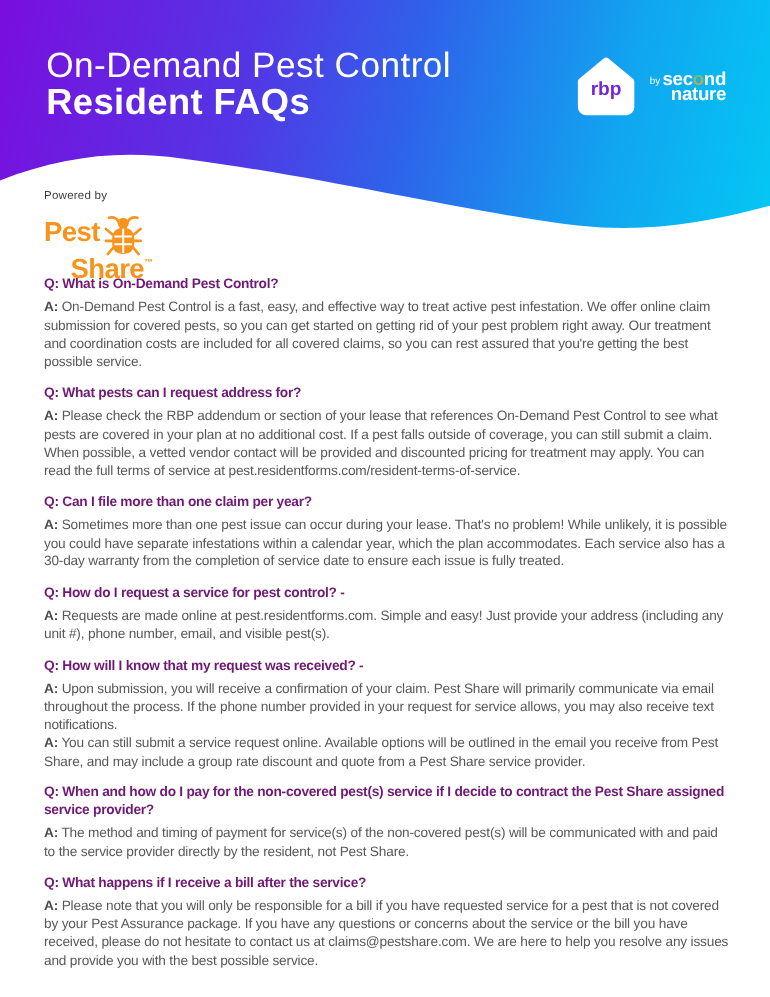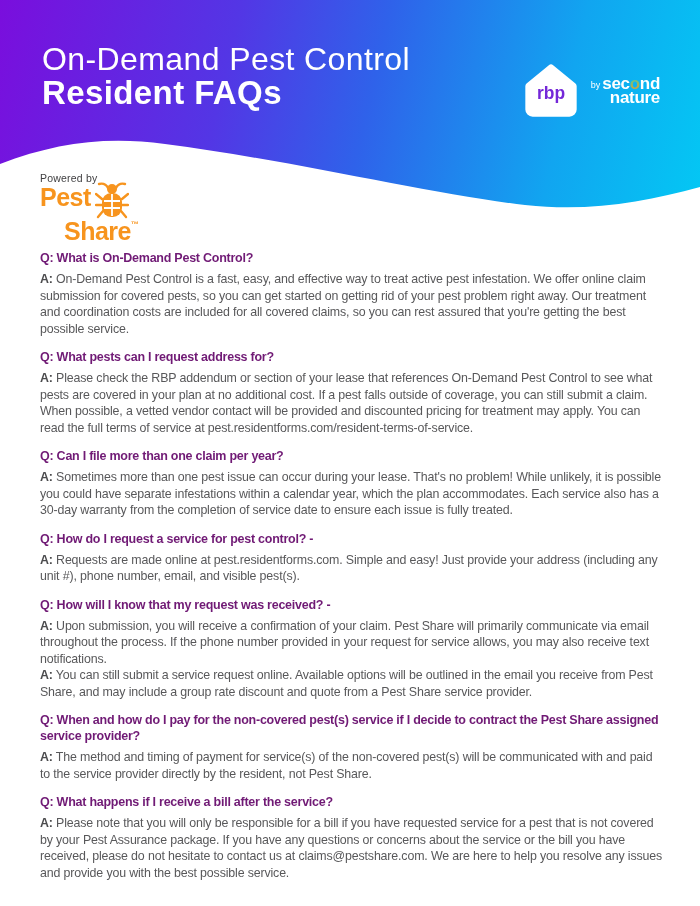--- a/index.html
+++ b/index.html
@@ -22,33 +22,33 @@
   .titles{
     position:absolute;left:42px;top:42px;color:#ffffff;
   }
   .title-line1{
     font-size:32px;font-weight:400;letter-spacing:0.4px;line-height:34px;
   }
   .title-line2{
     font-size:33px;font-weight:700;letter-spacing:0.4px;line-height:34px;
   }
   .brand{
-    position:absolute;right:40px;top:60px;
+    position:absolute;right:40px;top:48px;
     display:flex;align-items:center;gap:9px;
   }
   .rbp-mark{display:block;}
   .sn{display:flex;color:#fff;}
   .sn-by{font-size:9px;font-weight:400;margin:3px 2px 0 0;}
   .sn-words{text-align:right;font-weight:700;font-size:17px;line-height:14px;letter-spacing:-0.3px;}
   .sn-o{background:linear-gradient(170deg,#2fd4b2 10%,#f59b1e 90%);-webkit-background-clip:text;background-clip:text;-webkit-text-fill-color:transparent;}
   
   .powered{
     position:absolute;left:40px;top:172px;
   }
-  .powered-label{font-size:10.5px;color:#414042;letter-spacing:0.2px;margin-bottom:2px;}
+  .powered-label{font-size:10.5px;color:#414042;letter-spacing:0.2px;margin-bottom:16px;}
   .ps-line{display:flex;align-items:flex-start;text-align:center;}
   .ps-word{font-size:25px;font-weight:800;color:#f7941e;line-height:23px;letter-spacing:-0.5px;}
   .ps-line2{margin-left:24px;}
   .ps-tm{font-size:8px;font-weight:700;color:#f7941e;vertical-align:super;}
   .bug{margin-left:4px;margin-top:-6px;}
   
   .content{
     padding:10px 36px 0 40px;
   }
   .faq-q{

